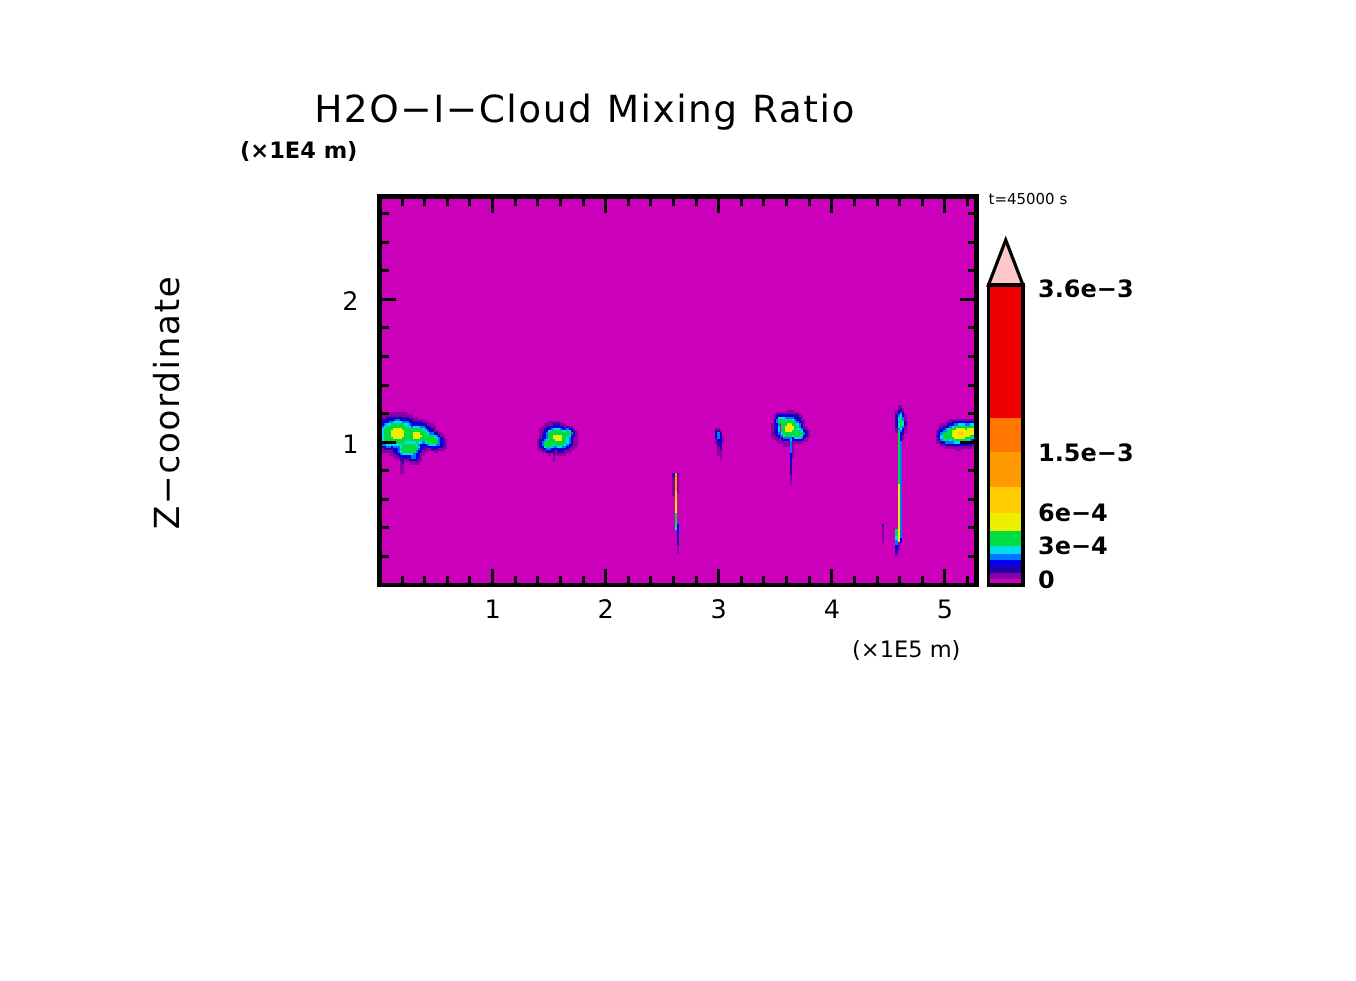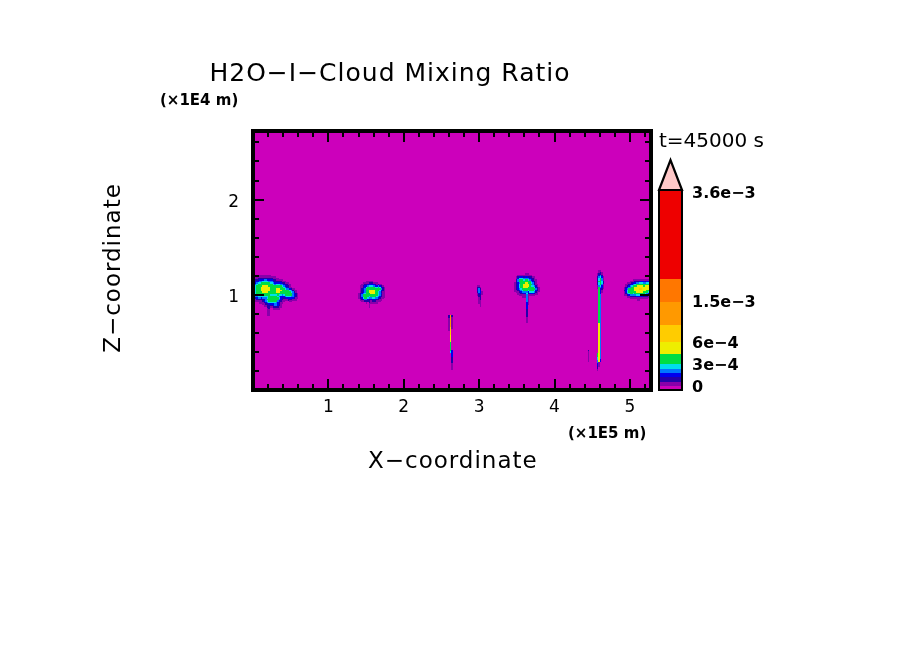--- a/index.html
+++ b/index.html
@@ -36,53 +36,52 @@
   #ylabel-unit {
     left: 160px; top: 91px;
     font-size: 15px;
     font-weight: bold;
     letter-spacing: 0px;
     text-align: center;
   }
   #xlabel-unit {
     left: 568px; top: 424px;
     font-size: 15px;
-    font-weight: bold;
+    font-weight: normal;
   }
   #xlabel {
     left: 368px; top: 447px;
     font-size: 23px;
     letter-spacing: 1px;
   }
   #ylabel {
     left: -28px; top: 255px;
     width: 280px;
     text-align: center;
     font-size: 23px;
     letter-spacing: 1px;
     transform: rotate(-90deg);
     transform-origin: center center;
   }
   #time-label {
     left: 659px; top: 128px;
-    font-size: 20px;
+    font-size: 10px;
   }
 </style>
 </head>
 <body>
 
 <div id="figure">
 
   <div class="txt" id="title">H2O−I−Cloud Mixing Ratio</div>
 
   <div class="txt" id="ylabel-unit">(×1E4 m)</div>
 
   <div class="txt" id="ylabel">Z−coordinate</div>
 
-  <div class="txt" id="xlabel">X−coordinate</div>
 
   <div class="txt" id="xlabel-unit">(×1E5 m)</div>
 
   <div class="txt" id="time-label">t=45000  s</div>
 
   <svg id="plot-svg" width="904" height="654" style="position:absolute;left:0;top:0;">
       <rect x="253" y="131" width="398" height="259" fill="#cc00bb"></rect>
       <g shape-rendering="crispEdges">
         <rect x="598.43" y="270.23" width="3.00" height="2.10" fill="#8800aa"></rect>
         <rect x="598.43" y="271.73" width="1.50" height="2.10" fill="#8800aa"></rect>

